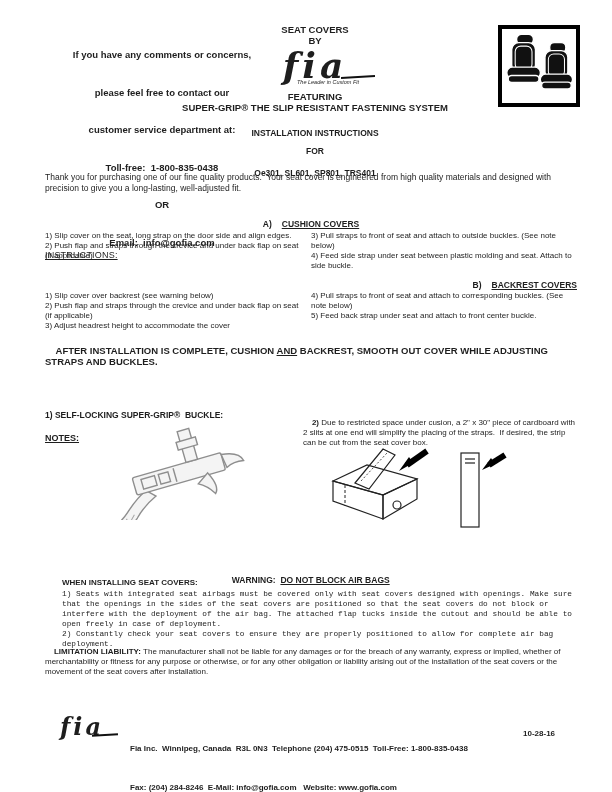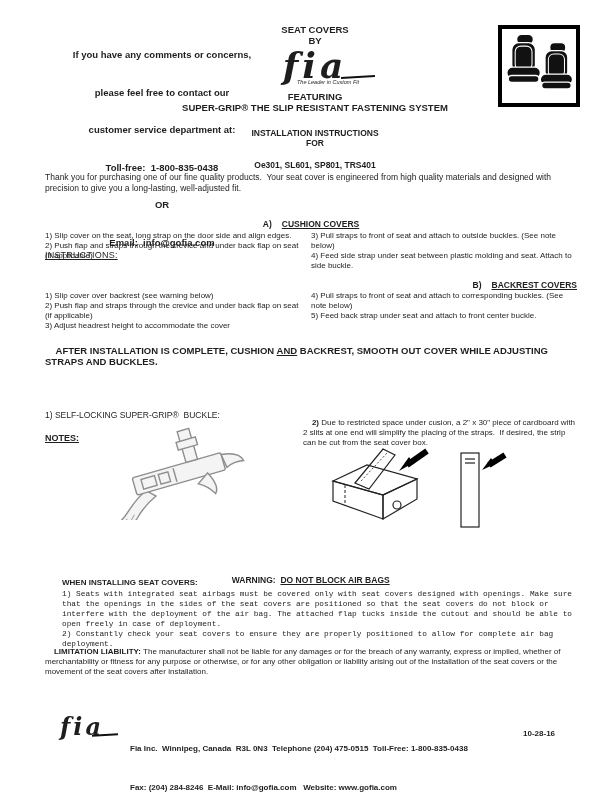--- a/index.html
+++ b/index.html
@@ -38,21 +38,21 @@
 
   .sec-head{width:532px;left:45px;text-align:center;font-size:8.5px;font-weight:bold;}
   .sec-head .letter{margin-right:10px;}
   .colL{left:45px;width:260px;font-size:8px;line-height:10px;}
   .colR{left:311px;width:266px;font-size:8px;line-height:10px;}
   .step{margin:0;}
 
   .after{left:45px;top:333px;width:535px;font-size:9.5px;font-weight:bold;line-height:11.5px;}
 
   .notes-head{left:45px;top:389px;font-size:9px;font-weight:bold;}
-  .note1{left:45px;top:410px;font-size:8.5px;font-weight:normal;}
+  .note1{left:45px;top:410px;font-size:8.5px;font-weight:bold;}
   .note2{left:303px;top:408px;width:274px;font-size:8px;line-height:10px;}
 
   .buckle-art{left:85px;top:420px;}
   .note2-art{left:325px;top:443px;}
 
   .warn-title{left:40px;top:565px;width:532px;text-align:center;font-size:8.5px;font-weight:bold;}
   .warn-sub{left:62px;top:578px;font-size:8px;font-weight:bold;}
   .warn-items{left:62px;top:589px;width:514px;font-size:7.8px;line-height:10px;font-family:Liberation Mono, monospace;}
 
   .liab{left:45px;top:637px;width:533px;font-size:8px;line-height:10px;}
@@ -86,21 +86,21 @@
     <div class="t1">SEAT COVERS</div>
     <div class="t1">BY</div>
     <div class="logo-wrap">
       <span class="logo-fia">fia</span>
       <span class="logo-swash"></span>
       <div class="logo-tag">The Leader in Custom Fit</div>
     </div>
     <div class="t1 hdr-gap1">FEATURING</div>
     <div class="t1">SUPER-GRIP® THE SLIP RESISTANT FASTENING SYSTEM</div>
     <div class="hdr-gap2">INSTALLATION INSTRUCTIONS</div>
-    <div class="hdr-gap2" style="margin-top:0;">FOR</div>
+    <div class="hdr-gap2" style="margin-top:8px;">FOR</div>
     <div class="hdr-gap2" style="margin-top:12px;">Oe301, SL601, SP801, TRS401</div>
   </div>
 
   <div class="abs seatbox">
     <svg width="70" height="66" viewBox="0 0 100 94">
 
       <g>
         <rect x="18" y="3" width="24" height="15" rx="7" fill="#111" stroke="#fff" stroke-width="2"></rect>
         <rect x="11" y="15" width="34" height="42" rx="10" fill="#111" stroke="#fff" stroke-width="2"></rect>
         <rect x="16" y="20" width="24" height="34" rx="8" fill="#111" stroke="#fff" stroke-width="1.5"></rect>

